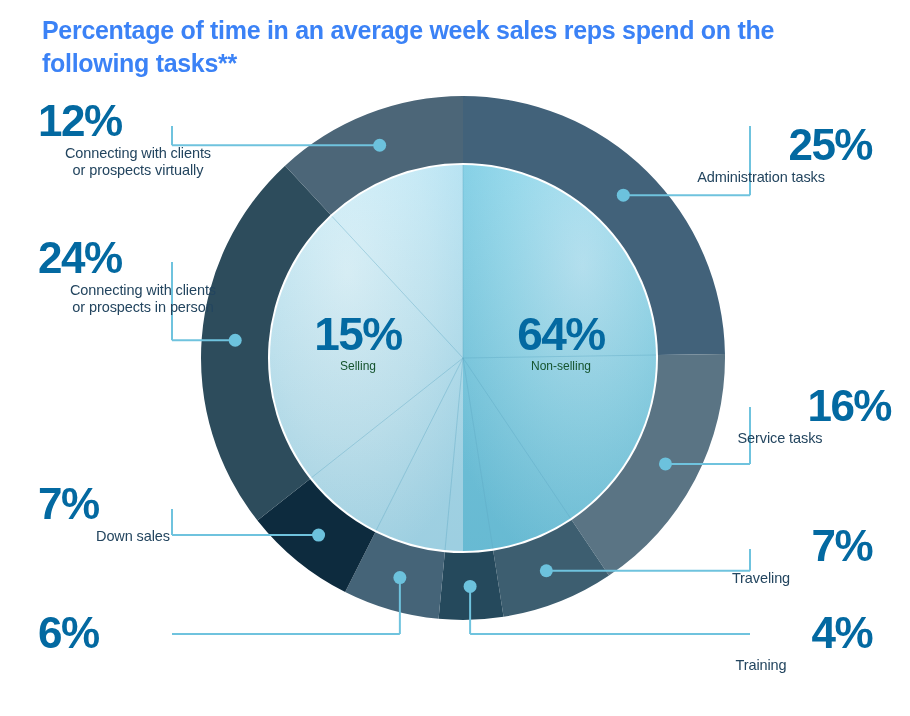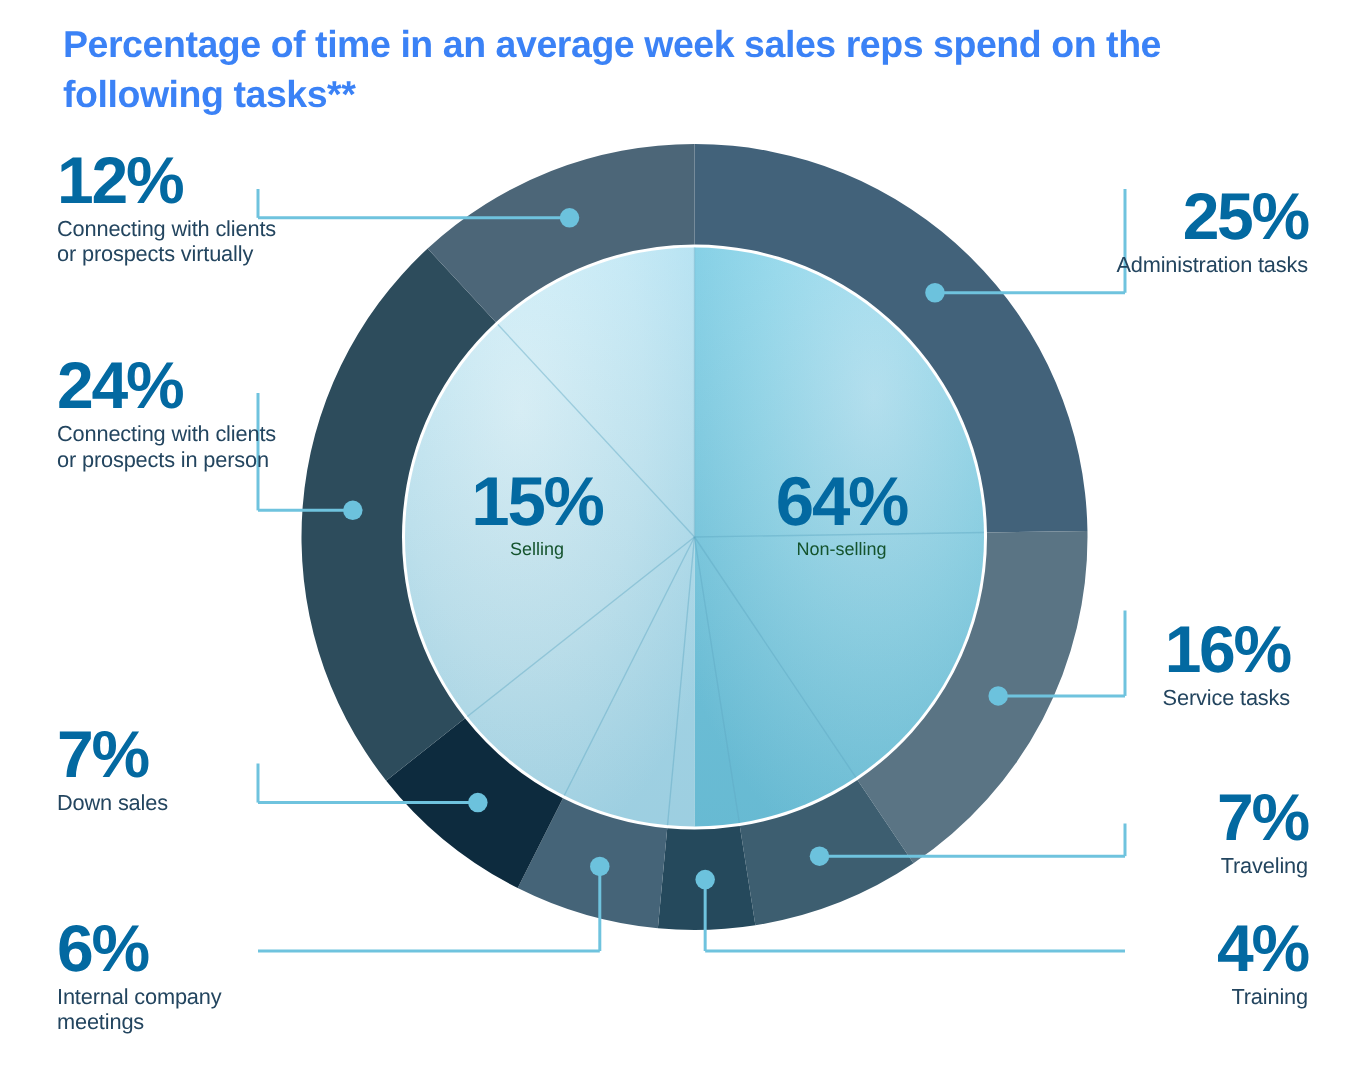--- a/index.html
+++ b/index.html
@@ -42,20 +42,21 @@
     line-height: 0.95;
     white-space: nowrap;
   }
   .cap {
     font-size: 14.5px;
     color: #23455f;
     line-height: 1.22;
     letter-spacing: -0.1px;
     margin-top: 3px;
     white-space: pre-line;
+    text-align: center;
   }
   .callout {
     position: absolute;
   }
   .callout.left  { text-align: left; }
   .callout.right { text-align: right; }
   .callout .pct { font-size: 44px; }
 
   .center-label {
     position: absolute;
@@ -169,29 +170,27 @@
   <div class="pct">24%</div>
   <div class="cap">Connecting with clients
 or prospects in person</div>
 </div>
 <div class="callout left" style="left:38px; top:483px; width:190px;">
   <div class="pct">7%</div>
   <div class="cap">Down sales</div>
 </div>
 <div class="callout left" style="left:38px; top:612px; width:190px;">
   <div class="pct">6%</div>
-  <div class="cap">Internal company
-meetings</div>
 </div>
 
 <div class="callout right" style="left:650px; top:100px; width:222px;margin-top:24px;">
   <div class="pct">25%</div>
   <div class="cap">Administration tasks</div>
 </div>
-<div class="callout right" style="left:638px; top:385px; width:222px;margin-top:28px;">
+<div class="callout right" style="left:669px; top:385px; width:222px;">
   <div class="pct">16%</div>
   <div class="cap">Service tasks</div>
 </div>
 <div class="callout right" style="left:650px; top:525px; width:222px;">
   <div class="pct">7%</div>
   <div class="cap">Traveling</div>
 </div>
 <div class="callout right" style="left:650px; top:612px; width:222px;">
   <div class="pct">4%</div>
   <div class="cap">Training</div>

